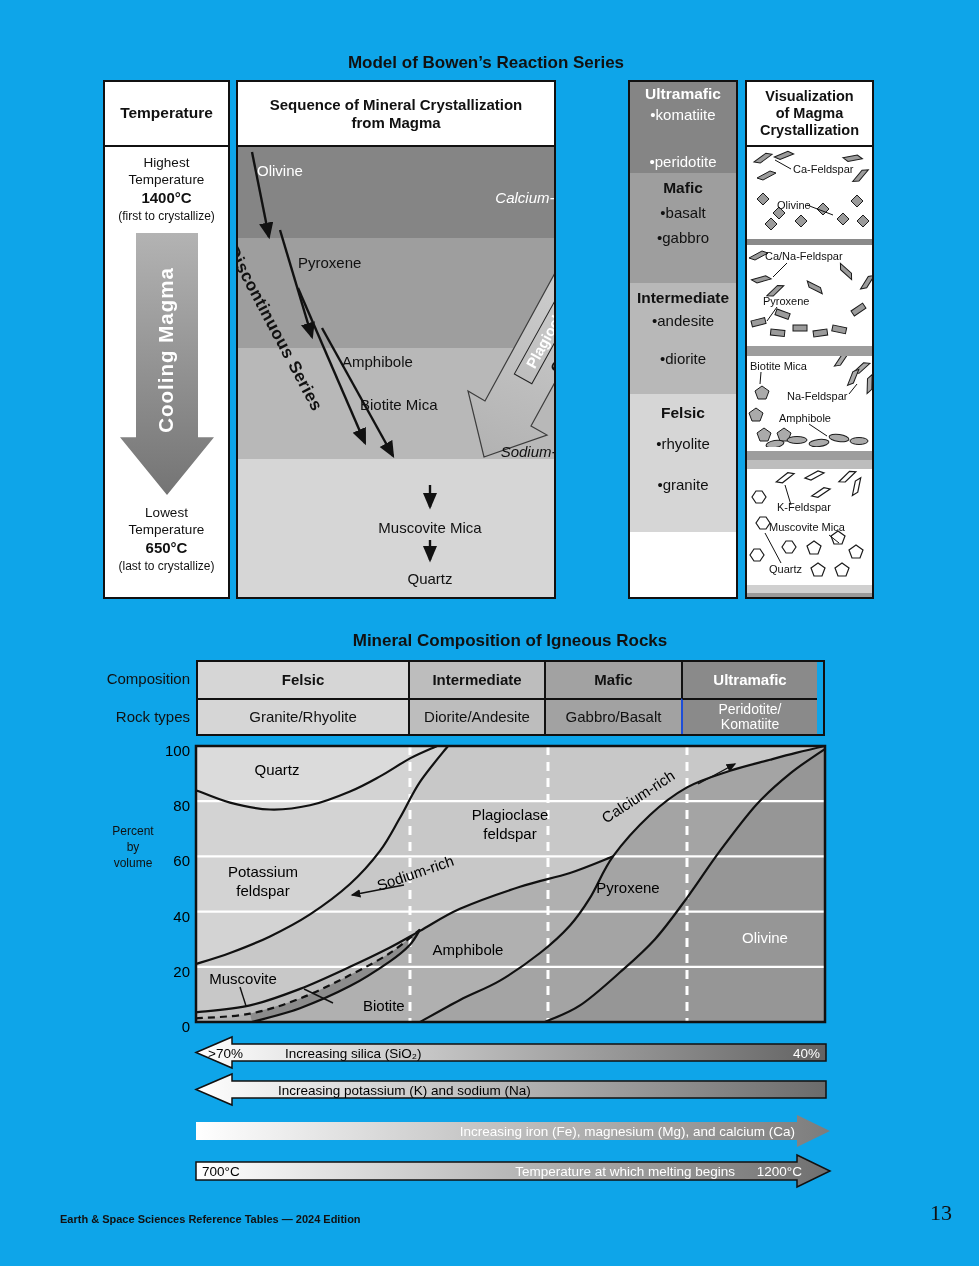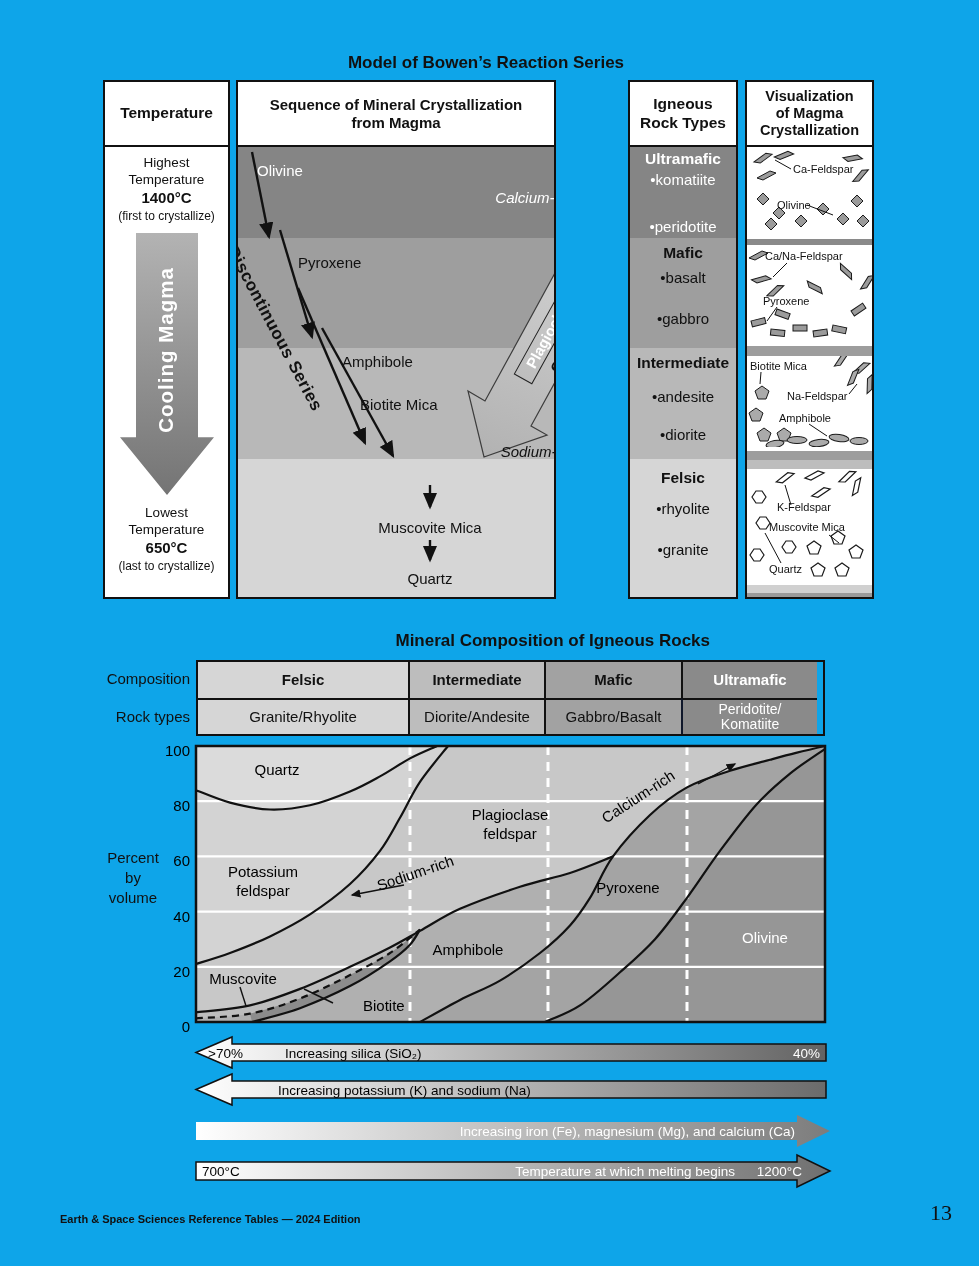--- a/index.html
+++ b/index.html
@@ -88,38 +88,34 @@
       <div class="seq-label b" style="left:2px;top:96px;font-size:17px;transform:rotate(62deg);transform-origin:left top;letter-spacing:0.5px;">Discontinuous Series</div>
       <div class="seq-label b" style="left:239px;top:144px;width:172px;text-align:center;color:#fff;border:1.5px solid #222;padding:1px 2px;transform:rotate(-61deg);font-size:15px;">Plagioclase Feldspar</div>
       <div class="seq-label b" style="left:268px;top:158px;width:160px;text-align:center;transform:rotate(-61deg);font-size:15px;">Continuous Series</div>
       <div class="seq-label i" style="left:250px;top:296px;width:126px;text-align:right;">Sodium-rich (Na)</div>
       <div class="seq-label ctr" style="left:42px;top:372px;width:300px;">Muscovite Mica</div>
       <div class="seq-label ctr" style="left:42px;top:423px;width:300px;">Quartz</div>
     </div>
   </div>
 
   <div class="col" style="left:628px;width:110px;">
-    <div class="col-header b" style="font-size:15.5px;">
-      <span>Igneous</span>
-      <span>Rock Types</span>
-    </div>
     <div class="col-body">
       <div class="band" style="height:91px;background:#858585;color:#fff;">
         <span class="ign-name" style="padding-top:3px;">Ultramafic</span>
         <span class="ign-item" style="margin-top:3px;"><span>•</span><span>komatiite</span></span>
         <span class="ign-item" style="margin-top:30px;"><span>•</span><span>peridotite</span></span>
       </div>
       <div class="band" style="height:110px;background:#9e9e9e;">
         <span class="ign-name" style="padding-top:6px;">Mafic</span>
         <span class="ign-item" style="margin-top:7px;"><span>•</span><span>basalt</span></span>
-        <span class="ign-item" style="margin-top:24px;"><span>•</span><span>gabbro</span></span>
+        <span class="ign-item" style="margin-top:8px;"><span>•</span><span>gabbro</span></span>
       </div>
       <div class="band" style="height:111px;background:#b8b8b8;">
         <span class="ign-name" style="padding-top:6px;">Intermediate</span>
-        <span class="ign-item" style="margin-top:16px;"><span>•</span><span>andesite</span></span>
+        <span class="ign-item" style="margin-top:5px;"><span>•</span><span>andesite</span></span>
         <span class="ign-item" style="margin-top:21px;"><span>•</span><span>diorite</span></span>
       </div>
       <div class="band" style="height:138px;background:#d6d6d6;">
         <span class="ign-name" style="padding-top:10px;">Felsic</span>
         <span class="ign-item" style="margin-top:13px;"><span>•</span><span>rhyolite</span></span>
         <span class="ign-item" style="margin-top:24px;"><span>•</span><span>granite</span></span>
       </div>
     </div>
   </div>
 
@@ -236,39 +232,39 @@
         <line x1="34" y1="94" x2="18" y2="64" stroke="#111" stroke-width="1"></line>
         <text class="viz-label" x="22" y="104">Quartz</text>
       </svg>
       <div class="strip" style="height:8px;background:#d0d0d0;"></div>
       <div class="strip" style="height:6px;background:#9a9a9a;"></div>
       
       
     </div>
   </div>
 
-  <div class="title" style="left:310px;top:631px;width:400px;text-align:right;">Mineral Composition of Igneous Rocks</div>
+  <div class="title" style="left:310px;top:631px;width:400px;">Mineral Composition of Igneous Rocks</div>
 
   <div class="rowlab" style="left:86px;top:670px;">Composition</div>
   <div class="rowlab" style="left:86px;top:708px;">Rock types</div>
   <div class="abs" style="left:196px;top:660px;width:629px;height:76px;border:2px solid #111;box-sizing:border-box;display:grid;grid-template-columns:210px 136px 137px 136px;grid-template-rows:36px 36px;">
     <div class="comp-cell b" style="background:#d6d6d6;">Felsic</div>
     <div class="comp-cell b" style="background:#bdbdbd;border-left:2px solid #111;">Intermediate</div>
     <div class="comp-cell b" style="background:#a2a2a2;border-left:2px solid #111;">Mafic</div>
     <div class="comp-cell b" style="background:#8a8a8a;border-left:2px solid #111;color:#fff;">Ultramafic</div>
     <div class="comp-cell" style="background:#d6d6d6;border-top:2px solid #111;">Granite/Rhyolite</div>
     <div class="comp-cell" style="background:#bdbdbd;border-top:2px solid #111;border-left:2px solid #111;">Diorite/Andesite</div>
     <div class="comp-cell" style="background:#a2a2a2;border-top:2px solid #111;border-left:2px solid #111;">Gabbro/Basalt</div>
-    <div class="comp-cell" style="background:#8a8a8a;border-top:2px solid #111;border-left:2px solid #0f172a;color:#fff;flex-direction:column;font-size:14px;">
+    <div class="comp-cell" style="background:#8a8a8a;border-top:2px solid #111;border-left:2px solid #1d4ed8;color:#fff;flex-direction:column;font-size:14px;">
       <span>Peridotite/</span>
       <span>Komatiite</span>
     </div>
   </div>
 
-  <div class="abs ctr" style="left:96px;top:848px;width:74px;font-size:15px;line-height:1.33;">
+  <div class="abs ctr" style="left:96px;top:824px;width:74px;font-size:12px;line-height:1.33;">
     <span>Percent</span><br>
     <span>by</span><br>
     <span>volume</span>
   </div>
 
   <svg class="abs" style="left:90px;top:735px;" width="745" height="300" viewBox="0 0 745 300">
     <g id="chart-dyn">
         <rect x="106" y="11" width="629" height="276" fill="#c8c8c8"></rect>
         <path d="M106.0,55.2C111.7,57.2 127.7,64.4 140.0,67.6C152.3,70.8 166.7,74.0 180.0,74.5C193.3,74.9 206.7,73.3 220.0,70.3C233.3,67.4 248.3,61.4 260.0,56.5C271.7,51.7 280.0,46.9 290.0,41.4C300.0,35.8 310.5,28.5 320.0,23.4C329.5,18.4 342.5,13.1 347.0,11.0L106,11Z" fill="#dbdbdb"></path>
         <path d="M106.0,229.0C111.7,227.2 127.7,222.6 140.0,218.0C152.3,213.4 166.7,207.9 180.0,201.4C193.3,195.0 206.7,188.1 220.0,179.4C233.3,170.6 248.3,159.6 260.0,149.0C271.7,138.4 281.7,126.9 290.0,115.9C298.3,104.8 303.3,94.3 310.0,82.8C316.7,71.3 322.0,58.8 330.0,46.9C338.0,34.9 353.3,17.0 358.0,11.0L347.0,11.0C342.5,13.1 329.5,18.4 320.0,23.4C310.5,28.5 300.0,35.8 290.0,41.4C280.0,46.9 271.7,51.7 260.0,56.5C248.3,61.4 233.3,67.4 220.0,70.3C206.7,73.3 193.3,74.9 180.0,74.5C166.7,74.0 152.3,70.8 140.0,67.6C127.7,64.4 111.7,57.2 106.0,55.2Z" fill="#d3d3d3"></path>

